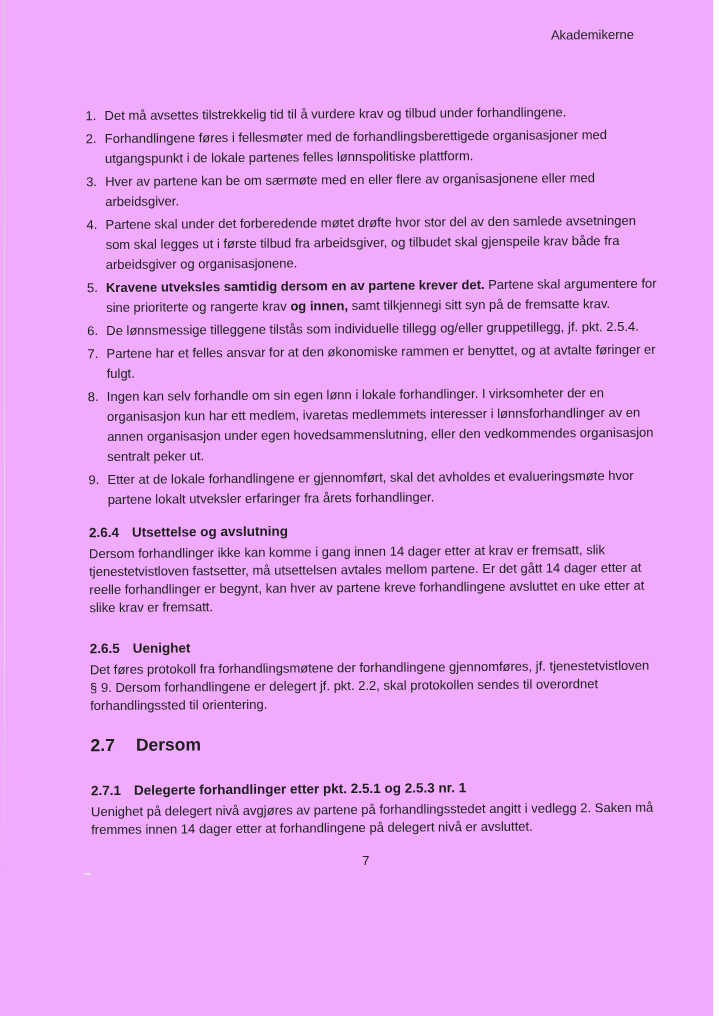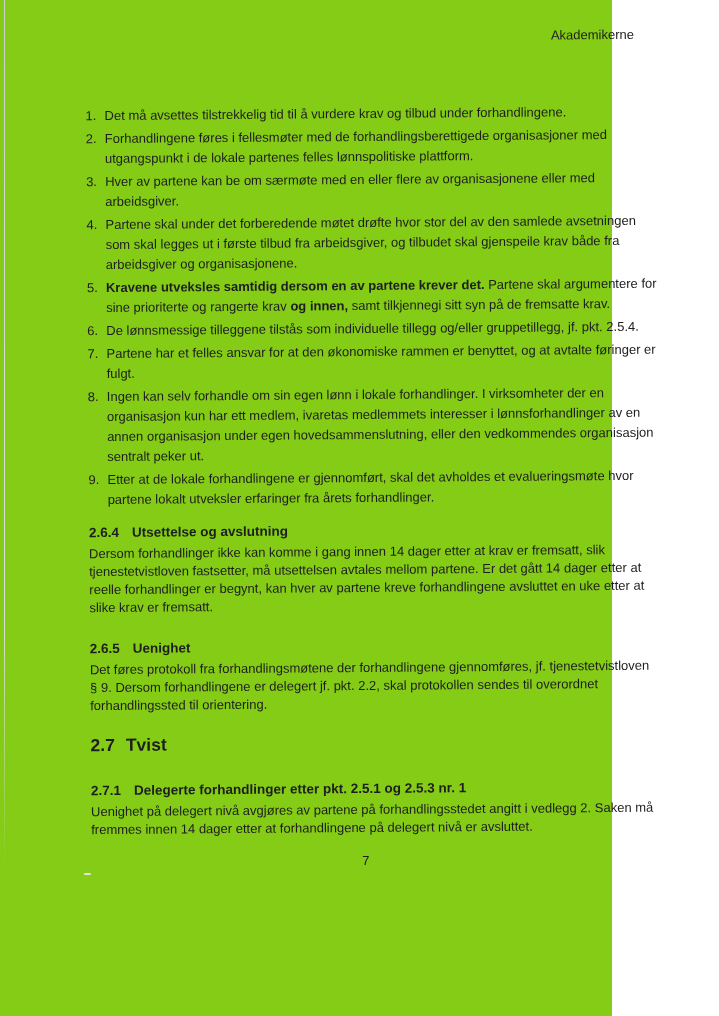--- a/index.html
+++ b/index.html
@@ -7,23 +7,23 @@
     padding: 0;
     width: 719px;
     height: 1016px;
     background: #ffffff;
     overflow: hidden;
     font-family: "Liberation Sans", sans-serif;
     color: #1e1e1e;
   }
   .sheet {
     position: relative;
-    width: 612px;
+    width: 713px;
     height: 1016px;
-    background: #84cc16;
+    background: #f0abfc;
   }
   
   .content {
     position: absolute;
     left: 0; top: 0;
     width: 719px;
     transform: rotate(-0.45deg);
     transform-origin: 360px 40px;
     padding: 29px 0 0 0;
   }
@@ -82,21 +82,21 @@
     line-height: 18px;
     font-weight: bold;
   }
   h2.sec-head-main {
     margin: 0;
     font-size: 17.5px;
     line-height: 22px;
     font-weight: bold;
   }
   .sec-num { margin-right: 13px; margin-top: 18px; }
-  .sec-num-main { margin-right: 11px; }
+  .sec-num-main { margin-right: 21px; }
   .section p {
     margin: 3px 0 0 0;
     font-size: 13px;
     line-height: 18px;
   }
   .page-footer {
     margin-top: 16px;
     width: 719px;
     text-align: center;
     font-size: 13px;
@@ -159,21 +159,21 @@
       <h3 class="sec-head"><span class="sec-num">2.6.4</span><span>Utsettelse og avslutning</span></h3>
       <p>Dersom forhandlinger ikke kan komme i gang innen 14 dager etter at krav er fremsatt, slik tjenestetvistloven fastsetter, må utsettelsen avtales mellom partene. Er det gått 14 dager etter at reelle forhandlinger er begynt, kan hver av partene kreve forhandlingene avsluttet en uke etter at slike krav er fremsatt.</p>
     </div>
 
     <div class="section sec-265">
       <h3 class="sec-head"><span class="sec-num">2.6.5</span><span>Uenighet</span></h3>
       <p>Det føres protokoll fra forhandlingsmøtene der forhandlingene gjennomføres, jf. tjenestetvistloven § 9. Dersom forhandlingene er delegert jf. pkt. 2.2, skal protokollen sendes til overordnet forhandlingssted til orientering.</p>
     </div>
 
     <div class="section sec-27">
-      <h2 class="sec-head-main"><span class="sec-num-main">2.7</span><span>Tvist</span></h2>
+      <h2 class="sec-head-main"><span class="sec-num-main">2.7</span><span>Dersom</span></h2>
     </div>
 
     <div class="section sec-271">
       <h3 class="sec-head"><span class="sec-num">2.7.1</span><span>Delegerte forhandlinger etter pkt. 2.5.1 og 2.5.3 nr. 1</span></h3>
       <p>Uenighet på delegert nivå avgjøres av partene på forhandlingsstedet angitt i vedlegg 2. Saken må fremmes innen 14 dager etter at forhandlingene på delegert nivå er avsluttet.</p>
     </div>
 
     <div class="page-footer">7</div>
 
   </div>

